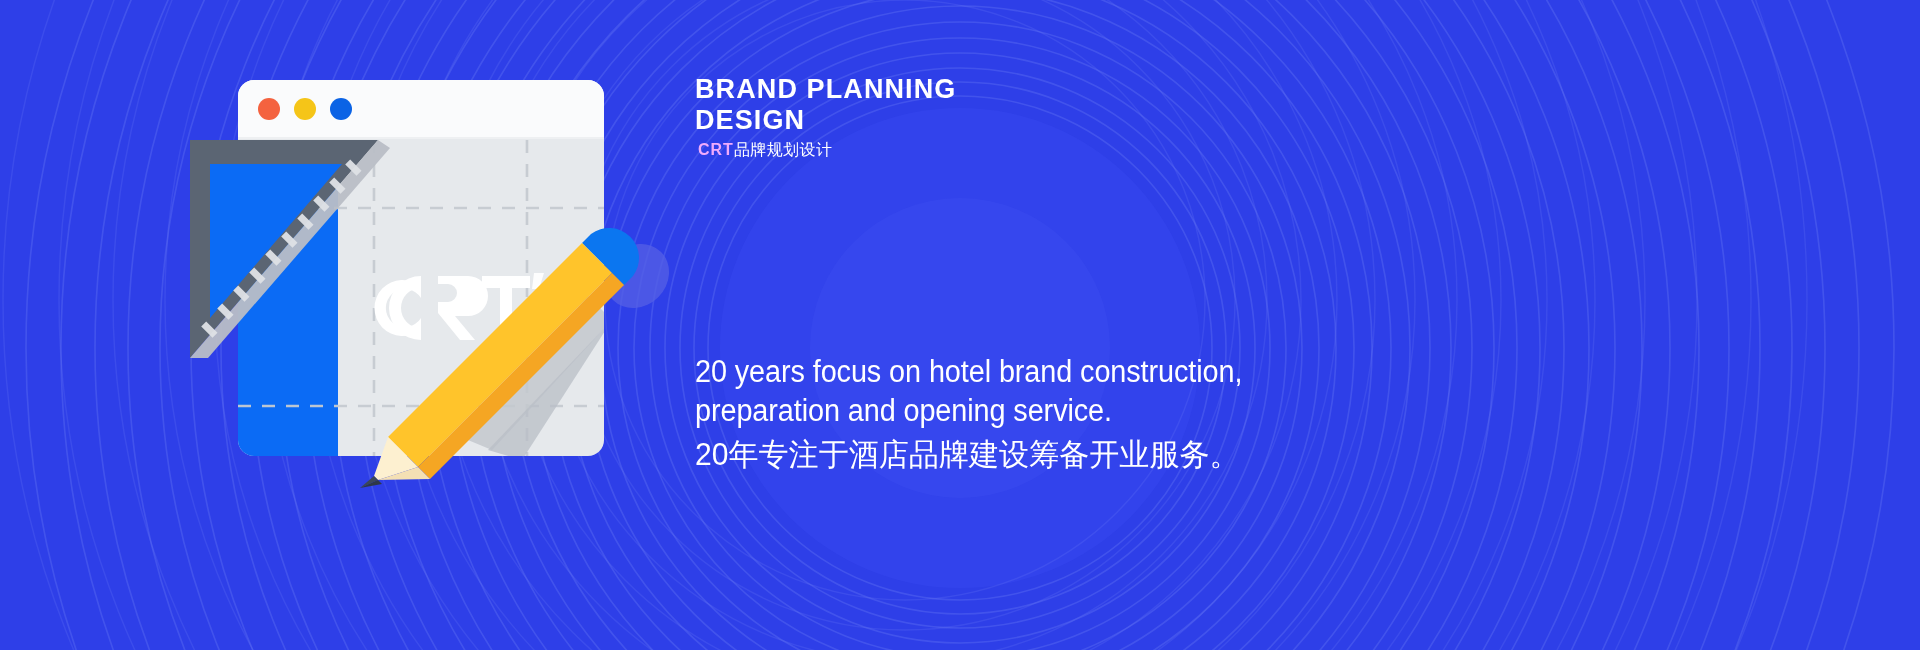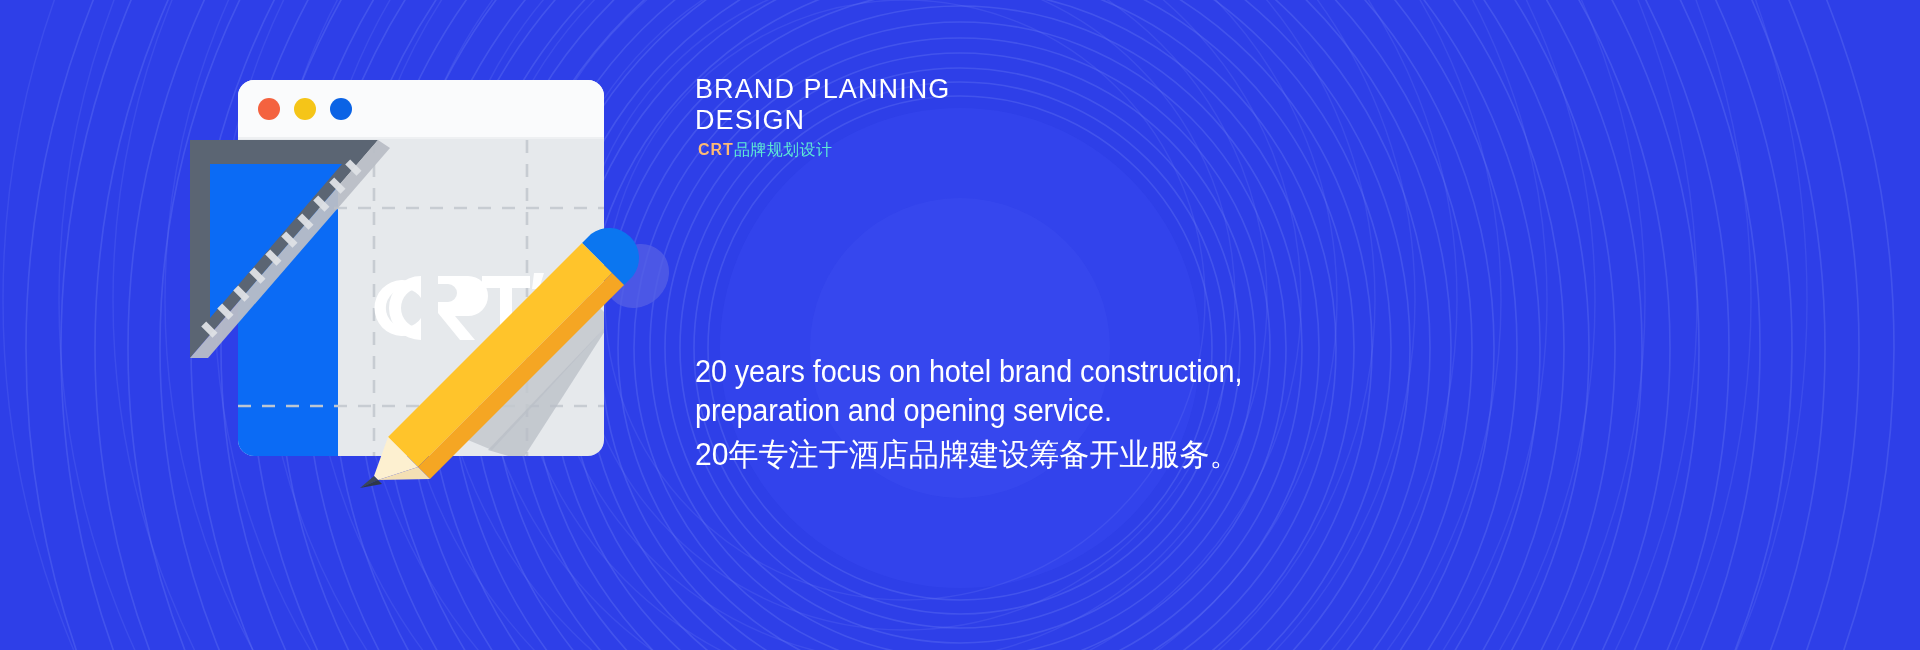--- a/index.html
+++ b/index.html
@@ -21,29 +21,29 @@
   #illustration{position:absolute;left:182px;top:68px;width:520px;height:400px;}
   #illustration svg{position:absolute;left:0;top:0;overflow:visible;}
 
   
   #text-col{
     position:absolute;left:695px;top:0;width:1100px;height:650px;
   }
   .headline{
     position:absolute;left:0;top:74px;
     color:#ffffff;font-size:27px;line-height:31px;
-    font-weight:400;letter-spacing:1.1px;
+    font-weight:700;letter-spacing:1.1px;
     white-space:pre-line;
   }
   .subhead{
     position:absolute;left:3px;top:140px;
     font-size:16px;line-height:20px;letter-spacing:.4px;
   }
-  .subhead .brand{color:#fdba74;font-weight:700;letter-spacing:1px;}
-  .subhead .cn{color:#5eead4;}
+  .subhead .brand{color:#f0abfc;font-weight:700;letter-spacing:1px;}
+  .subhead .cn{color:#ffffff;}
 
   .body-block{
     position:absolute;left:0px;top:328px;width:1000px;
     color:#ffffff;
     margin-top:24px;
   }
   .body-en{
     font-size:31px;line-height:39px;font-weight:400;
     letter-spacing:-.1px;
     transform:scaleX(.93);transform-origin:left center;

